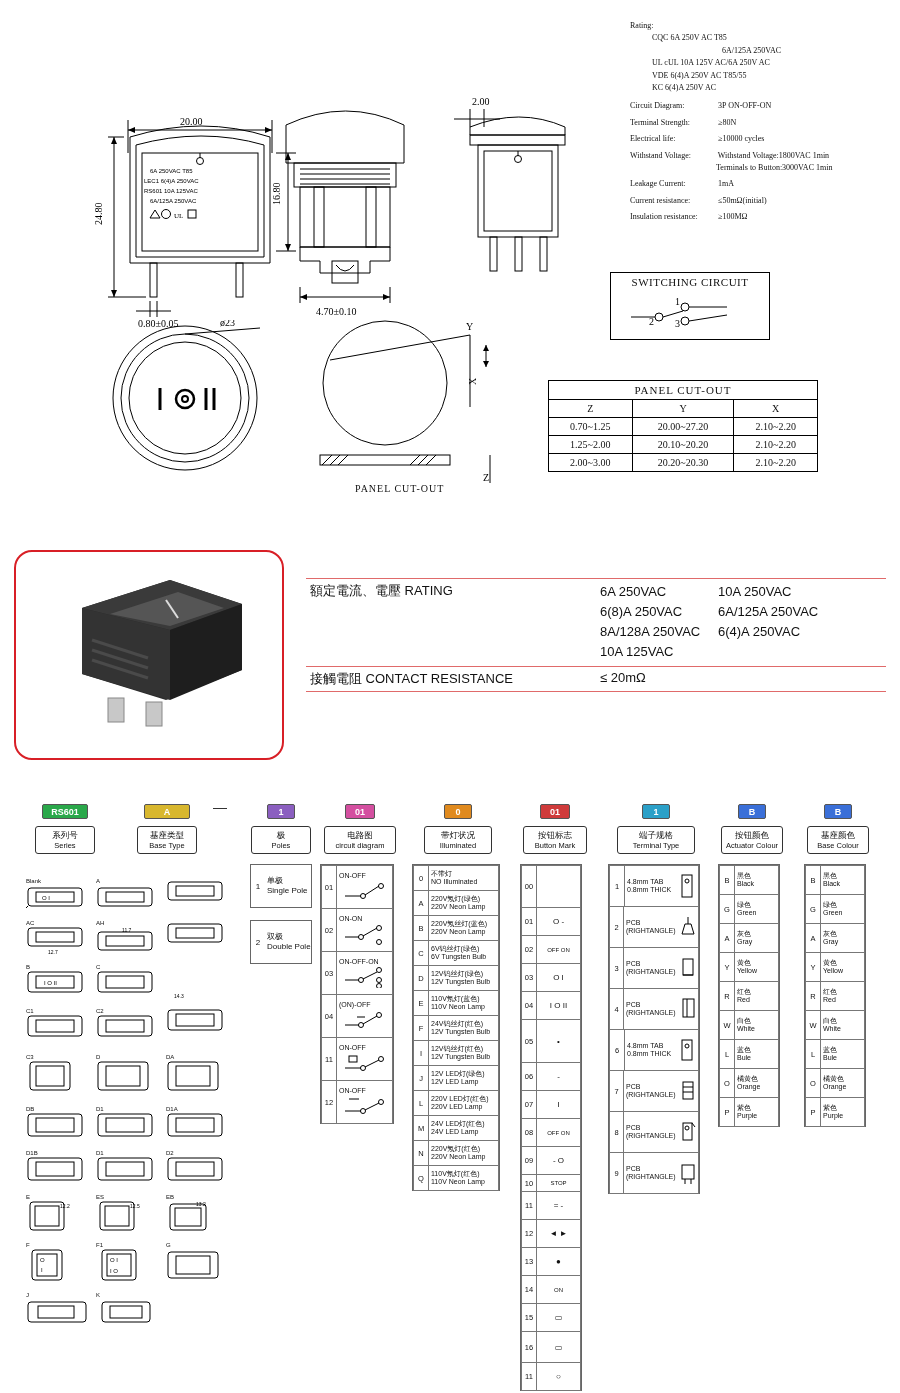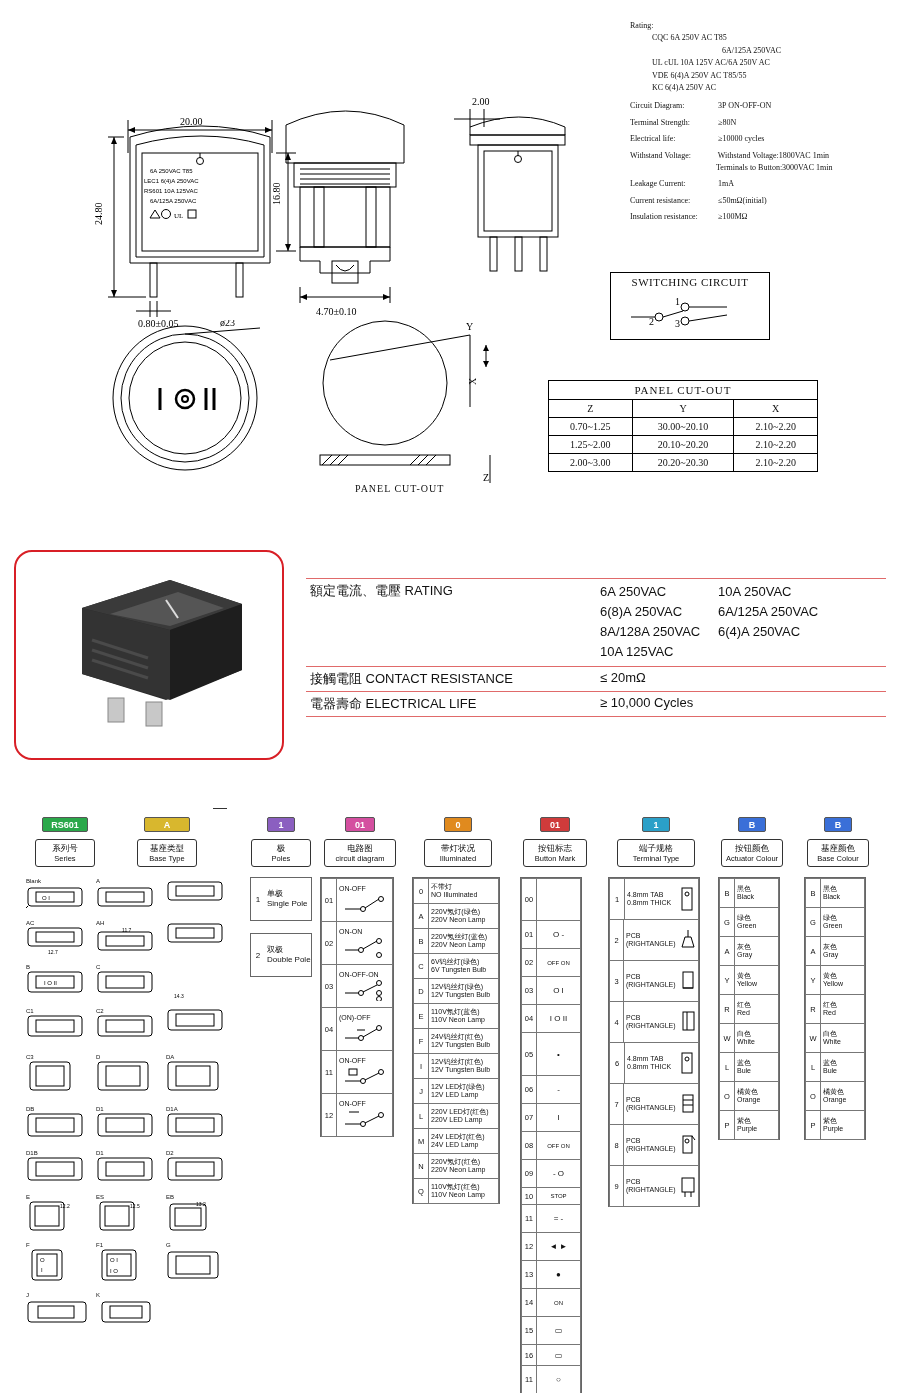--- a/index.html
+++ b/index.html
@@ -47,21 +47,21 @@
   .spec-table { position:absolute; left:306px; top:578px; width:580px; border-collapse:collapse;
       font-size:13px; }
   .spec-table td { border-top:1px solid #e06a6a; border-bottom:1px solid #e06a6a; padding:3px 4px; vertical-align:top; }
   .spec-table td.k { width:290px; }
   .spec-table td.v { width:290px; }
   .rating-lines div { line-height:1.55; }
   .rating-lines .c1 { display:inline-block; width:118px; }
 
   
   .matrix { position:absolute; left:8px; top:800px; width:884px; height:590px; font-size:8px; }
-  .col { position:absolute; top:17px; }
+  .col { position:absolute; top:4px; }
   .code-chip { width:46px; height:15px; border:1px solid #555; border-radius:2px; color:#fff;
       font-size:9px; font-weight:bold; text-align:center; line-height:14px; margin:0 auto; }
   .chip-wrap { height:18px; text-align:center; }
   .hdr-box { border:1px solid #333; border-radius:3px; width:60px; margin:4px auto 0 auto;
       text-align:center; font-size:8.5px; line-height:1.25; padding:3px 1px; background:#fff; }
   .hdr-box .en { font-size:7.5px; }
   .dash { position:absolute; left:205px; top:8px; width:14px; border-top:1px solid #333; }
 
   .optbox { border:1px solid #666; background:#fff; }
   .opt-row { display:flex; align-items:stretch; border:1px solid #777; margin-bottom:-1px; background:#fff; }
@@ -281,21 +281,21 @@
           <tr>
             <td class="hdr" colspan="3">PANEL CUT-OUT</td>
           </tr>
       <tr>
         <td>Z</td>
         <td>Y</td>
         <td>X</td>
       </tr>
       <tr>
         <td>0.70~1.25</td>
-        <td>30.00~20.10</td>
+        <td>20.00~27.20</td>
         <td>2.10~2.20</td>
       </tr>
       <tr>
         <td>1.25~2.00</td>
         <td>20.10~20.20</td>
         <td>2.10~2.20</td>
       </tr>
       <tr>
         <td>2.00~3.00</td>
         <td>20.20~20.30</td>
@@ -334,24 +334,20 @@
         <div><span class="c1">6A 250VAC</span><span>10A 250VAC</span></div>
         <div><span class="c1">6(8)A 250VAC</span><span>6A/125A 250VAC</span></div>
         <div><span class="c1">8A/128A 250VAC</span><span>6(4)A 250VAC</span></div>
         <div><span class="c1">10A 125VAC</span></div>
       </td>
     </tr>
     <tr>
       <td class="k">接觸電阻 CONTACT RESISTANCE</td>
       <td class="v">≤ 20mΩ</td>
     </tr>
-    <tr>
-      <td class="k">電器壽命 ELECTRICAL LIFE</td>
-      <td class="v">≥ 10,000 Cycles</td>
-    </tr>
   </tbody>
     </table>
 
   <div class="matrix">
 
     <div class="col" style="left:22px; width:70px;">
       <div class="chip-wrap">
           <div class="code-chip" style="background:#2aa84a">RS601</div>
         </div>
       <div class="hdr-box">
@@ -656,21 +652,21 @@
             <div class="opt-sym">●</div>
           </div>
         <div class="opt-row" style="height:29px">
             <div class="opt-code">14</div>
             <div class="opt-sym" style="font-size:6px">ON</div>
           </div>
         <div class="opt-row" style="height:29px">
             <div class="opt-code">15</div>
             <div class="opt-sym">▭</div>
           </div>
-        <div class="opt-row" style="height:22px">
+        <div class="opt-row" style="height:32px">
             <div class="opt-code">16</div>
             <div class="opt-sym">▭</div>
           </div>
         <div class="opt-row" style="height:29px">
             <div class="opt-code">11</div>
             <div class="opt-sym">○</div>
           </div>
       </div>
     </div>
 

